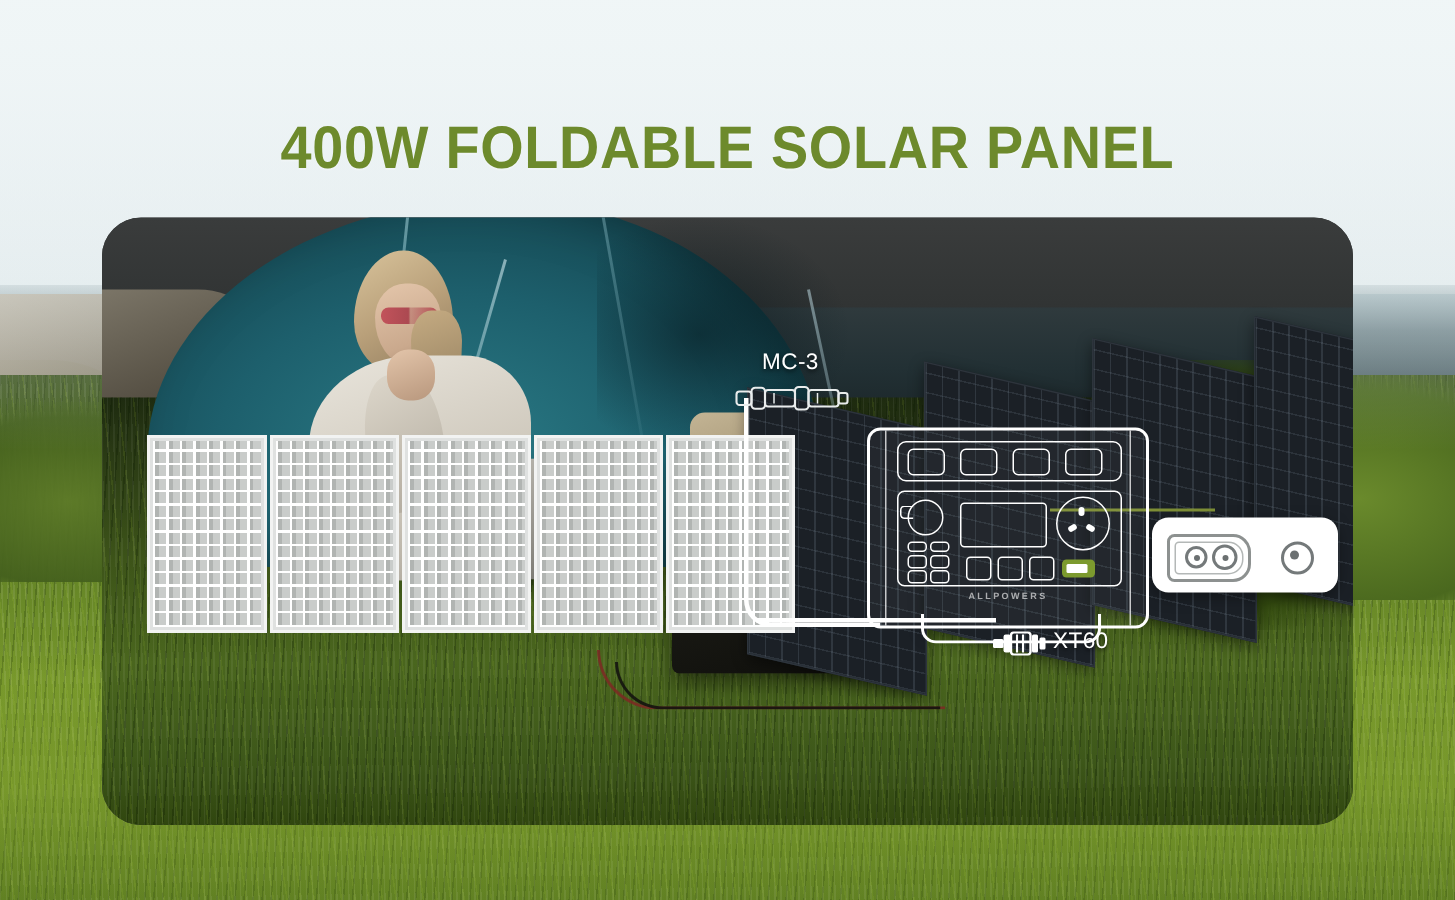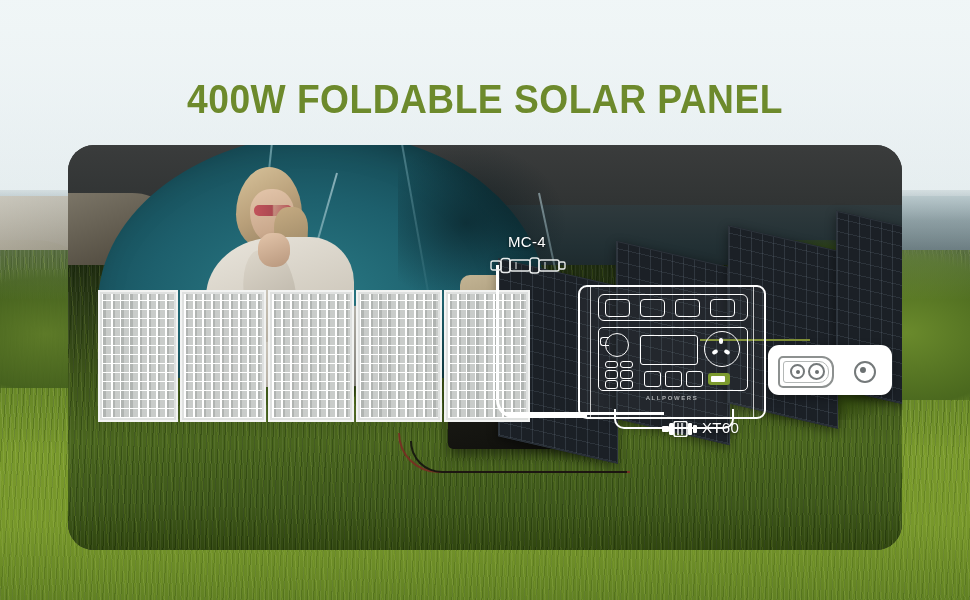--- a/index.html
+++ b/index.html
@@ -457,21 +457,21 @@
             <div class="cells"></div>
           </div>
         <div class="pl" style="left:346px;width:86px;">
             <div class="cells"></div>
           </div>
       </div>
 
       <div class="lead-white-1"></div>
       <div class="lead-white-2"></div>
 
-      <div class="mc4-label">MC-4</div>
+      <div class="mc4-label">MC-3</div>
       <div class="mc4-conn">
         <svg width="76" height="17" viewBox="0 0 76 17">
           <rect x="1" y="4" width="10" height="9" rx="2" fill="none" stroke="#e9ecec" stroke-width="1.4"></rect>
           <rect x="11" y="1.5" width="9" height="14" rx="2.5" fill="none" stroke="#e9ecec" stroke-width="1.4"></rect>
           <rect x="20" y="3" width="20" height="11" rx="2" fill="none" stroke="#e9ecec" stroke-width="1.4"></rect>
           <rect x="40" y="1" width="9" height="15" rx="2.5" fill="none" stroke="#e9ecec" stroke-width="1.4"></rect>
           <rect x="49" y="3" width="20" height="11" rx="2" fill="none" stroke="#e9ecec" stroke-width="1.4"></rect>
           <rect x="69" y="5" width="6" height="7" rx="1.5" fill="none" stroke="#e9ecec" stroke-width="1.4"></rect>
           <line x1="26" y1="5" x2="26" y2="12" stroke="#e9ecec" stroke-width="1"></line>
           <line x1="55" y1="5" x2="55" y2="12" stroke="#e9ecec" stroke-width="1"></line>

